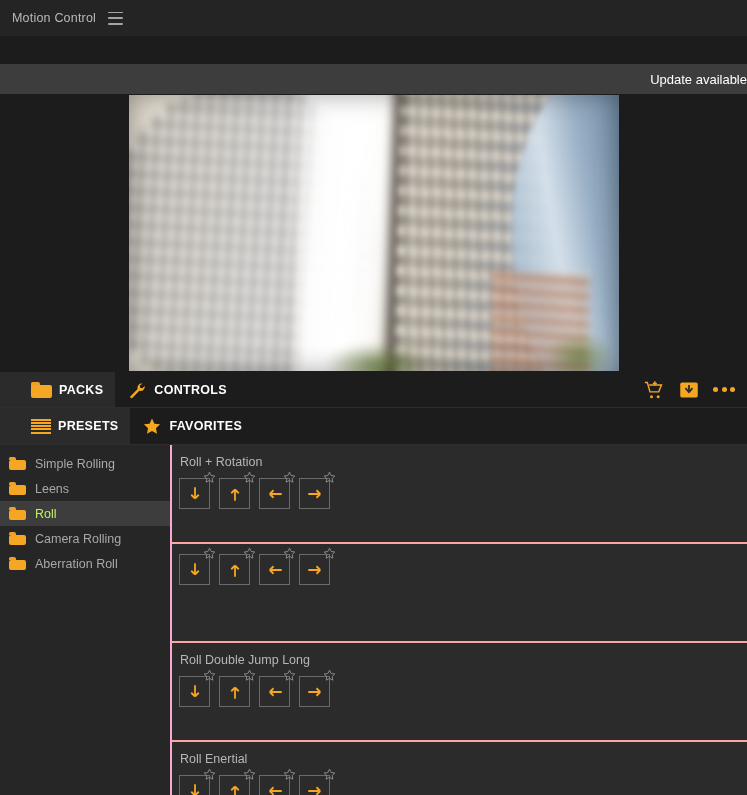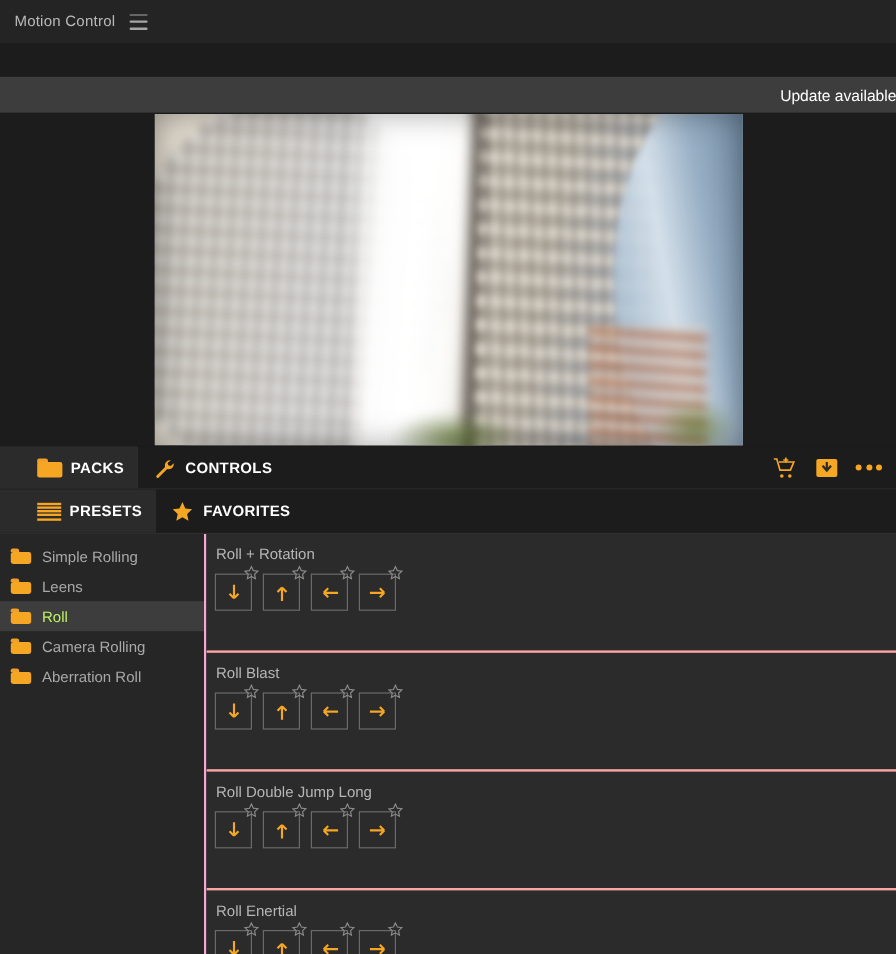--- a/index.html
+++ b/index.html
@@ -374,21 +374,20 @@
               <path d="M3 12h16m0 0l-5-5m5 5l-5 5" stroke="#f5a623" stroke-width="2.4" fill="none"></path>
             </svg>
           <svg class="fav" viewBox="0 0 24 24">
               <path d="M12 2l3 6.3 6.9.9-5 4.7 1.3 6.8-6.2-3.4-6.2 3.4L7.1 14l-5-4.7 6.9-.9z" fill="none" stroke="#8a8a8a" stroke-width="1.8"></path>
             </svg>
         </button>
       </div>
     </div>
 
     <div class="preset-row">
-      <div class="preset-title">Roll Blast</div>
       <div class="preset-btns">
         <button class="pbtn">
           <svg class="arrow" viewBox="0 0 24 24">
               <path d="M12 3v15m0 0l-5-5m5 5l5-5" stroke="#f5a623" stroke-width="2.4" fill="none"></path>
             </svg>
           <svg class="fav" viewBox="0 0 24 24">
               <path d="M12 2l3 6.3 6.9.9-5 4.7 1.3 6.8-6.2-3.4-6.2 3.4L7.1 14l-5-4.7 6.9-.9z" fill="none" stroke="#8a8a8a" stroke-width="1.8"></path>
             </svg>
         </button>
         <button class="pbtn">

